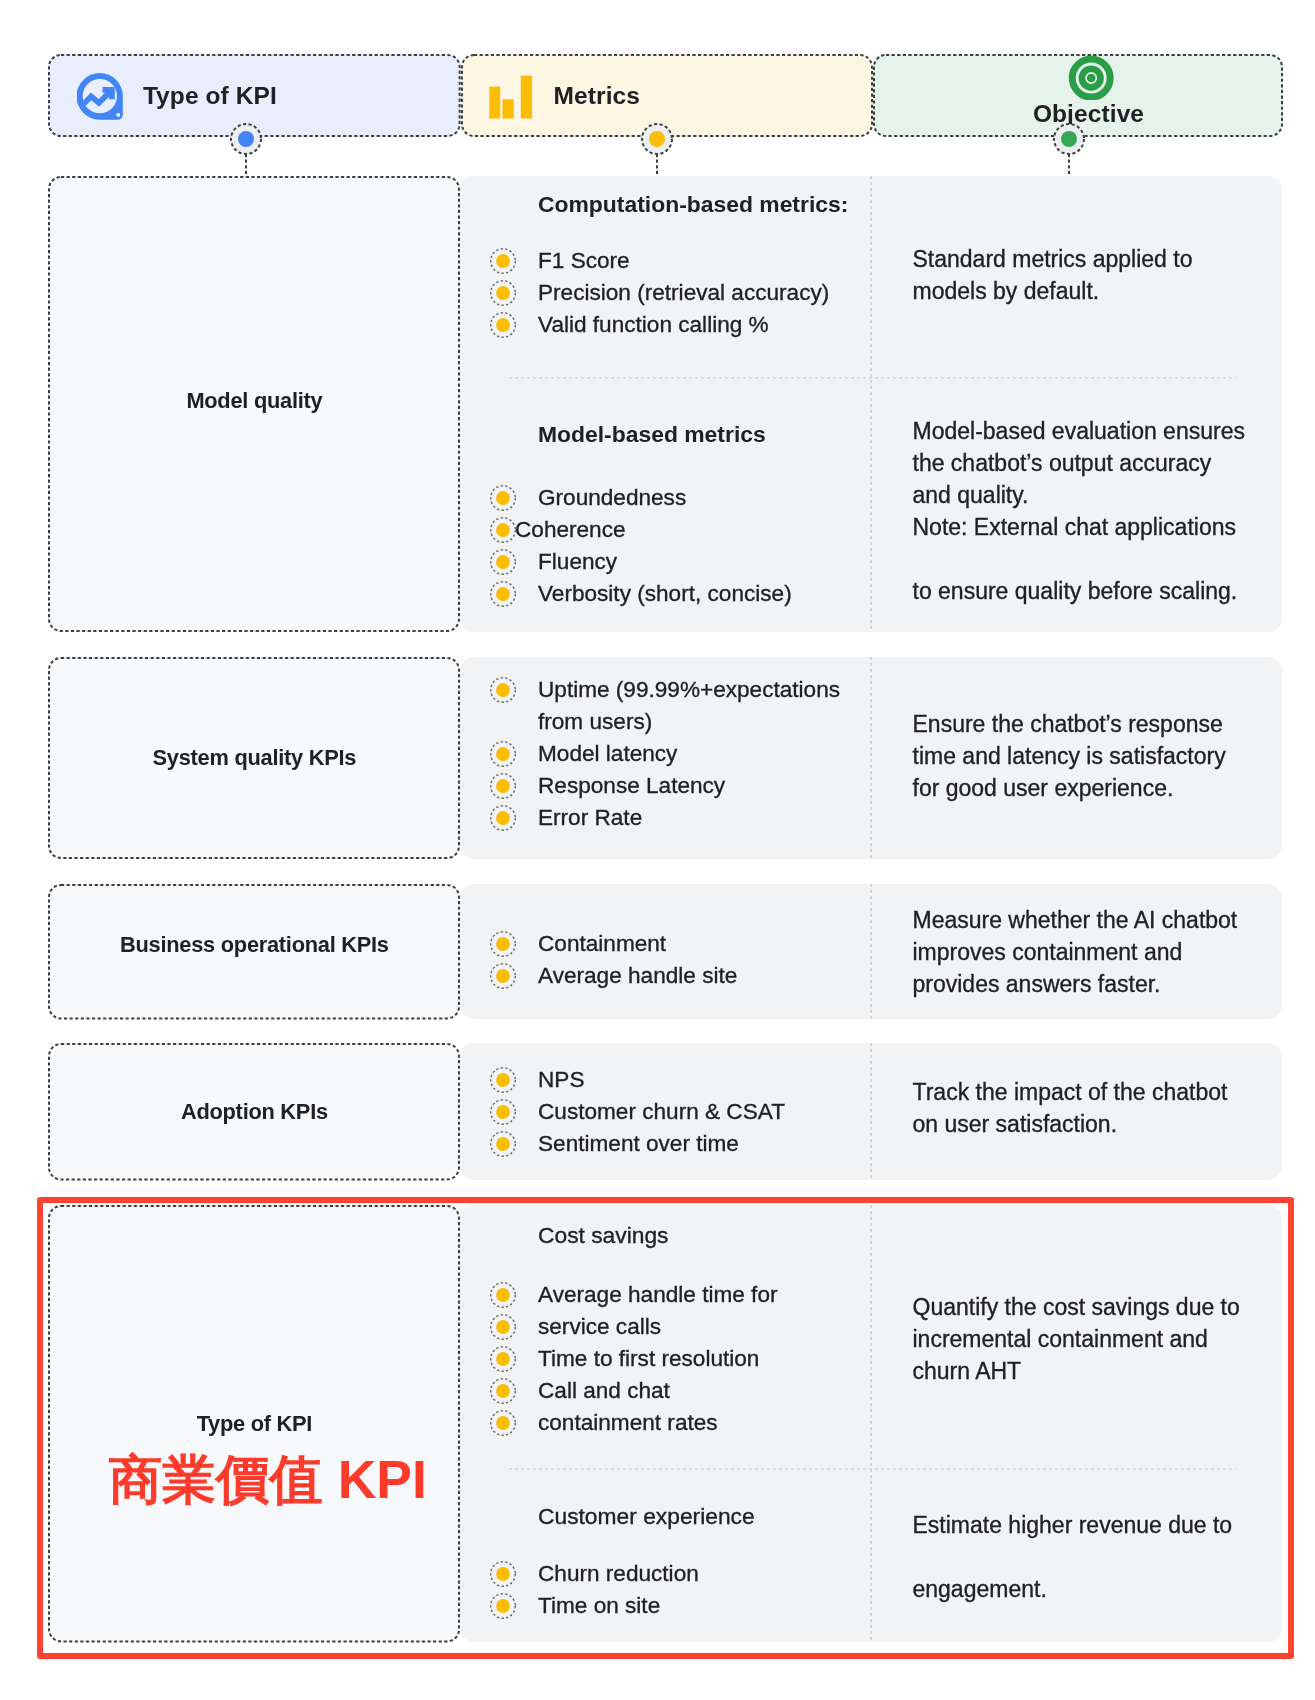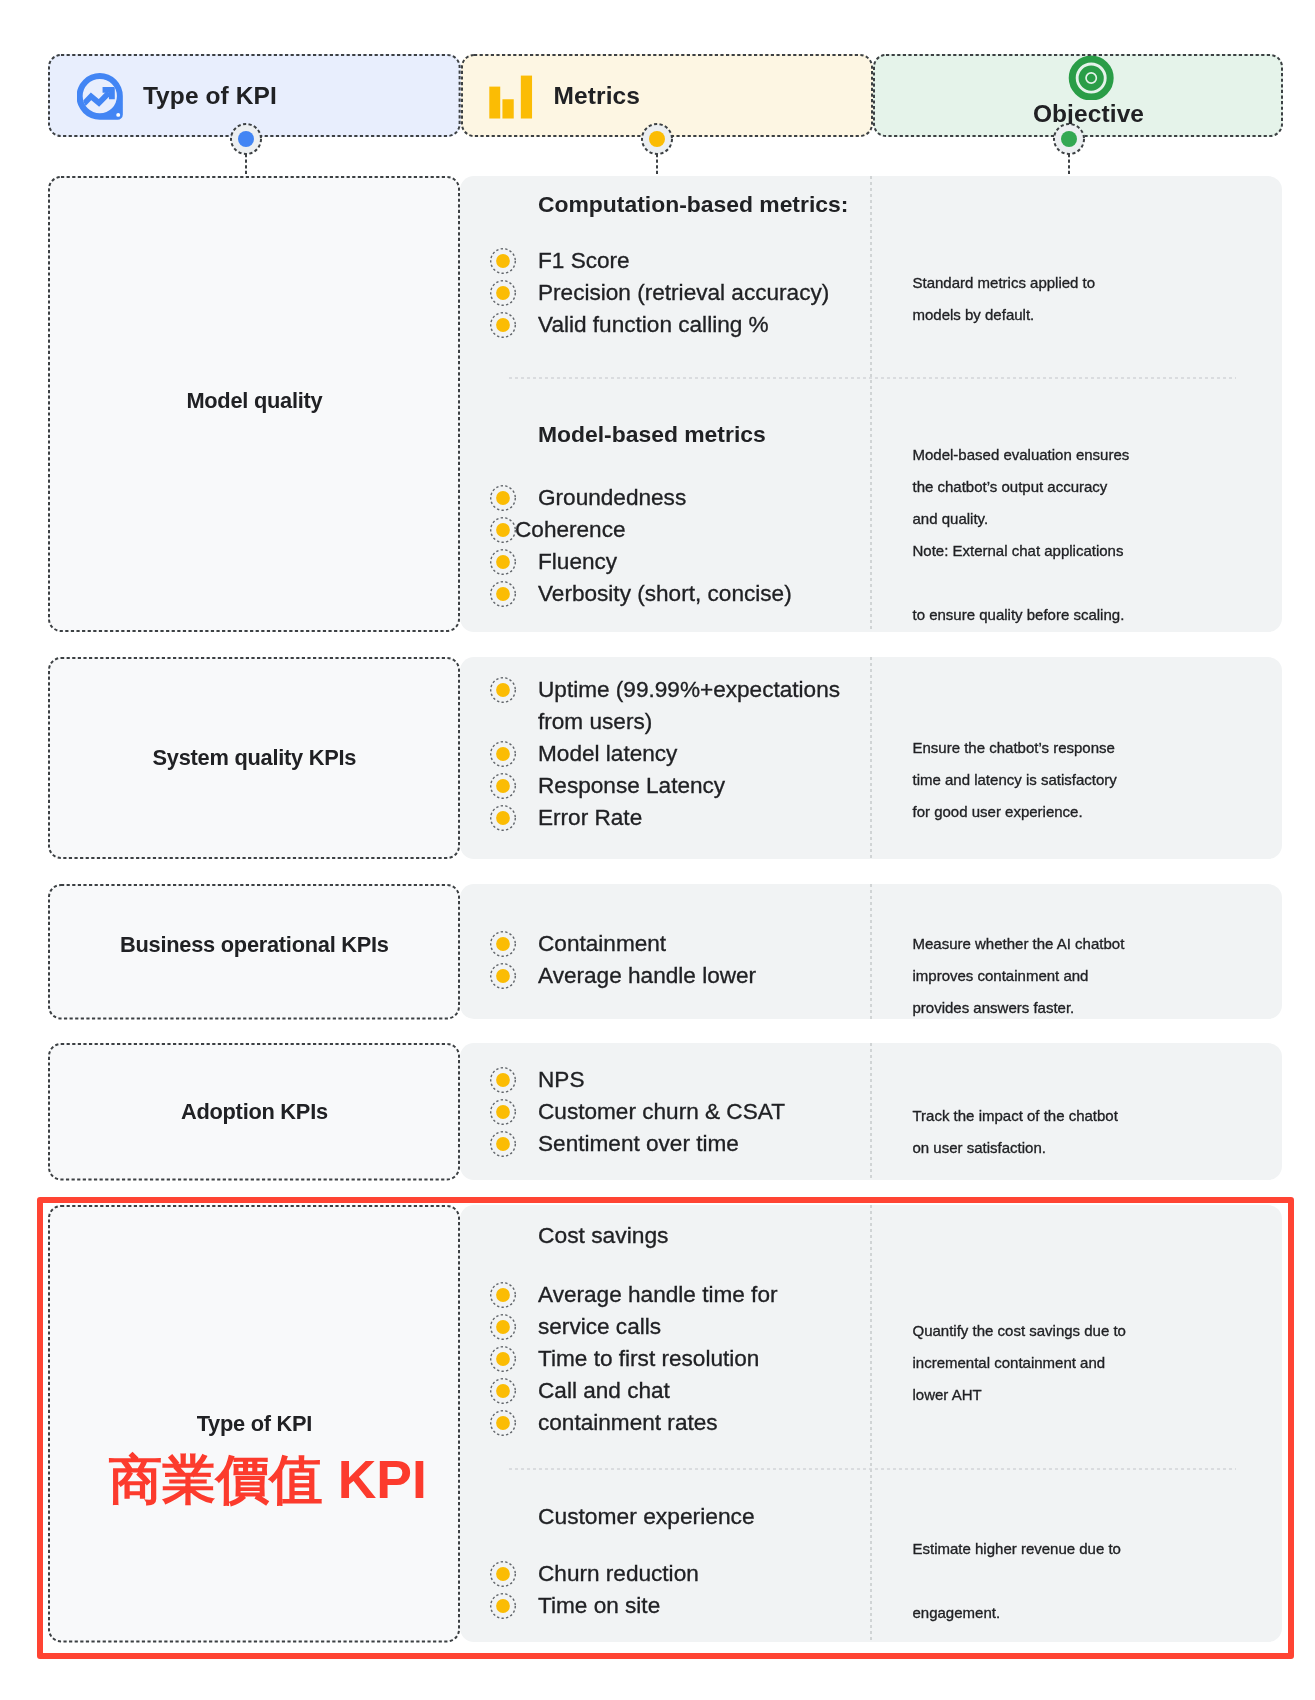--- a/index.html
+++ b/index.html
@@ -43,21 +43,21 @@
 
   .redbox { position:absolute; border:6.5px solid #ff4433; border-radius:3px; }
 
   
   .gtitle { position:absolute; font-size:22.8px; line-height:1; color:#202124; white-space:pre;
             -webkit-text-stroke:0.32px #202124; }
   .gtitle.b { font-weight:700; -webkit-text-stroke:0px; font-size:22.9px; }
   .mitem  { position:absolute; font-size:22.6px; line-height:32px; color:#202124; white-space:pre;
             -webkit-text-stroke:0.32px #202124; }
   .bullet { position:absolute; width:26px; height:26px; }
-  .obj  { position:absolute; font-size:15px; line-height:32px; color:#202124; white-space:pre;margin-top:24px;
+  .obj  { position:absolute; font-size:23px; line-height:32px; color:#202124; white-space:pre;
           -webkit-text-stroke:0.32px #202124; }
 
   .vdiv { position:absolute; }
   .hdiv { position:absolute; }
 </style>
 </head>
 <body>
 
 <div class="page">
 <div class="hdr c0">
@@ -275,21 +275,21 @@
         <circle cx="13" cy="13" r="6.9" fill="#fbbc04"></circle>
       </svg>
     </div>
 <div class="mitem" style="left:538.0px;top:928px">Containment</div>
 <div class="bullet" style="left:490px;top:963px">
       <svg class="dashsvg" width="26" height="26">
         <circle cx="13" cy="13" r="12.3" fill="none" stroke="#62666b" stroke-width="1.4" stroke-dasharray="2.35 2.25"></circle>
         <circle cx="13" cy="13" r="6.9" fill="#fbbc04"></circle>
       </svg>
     </div>
-<div class="mitem" style="left:538.0px;top:960px">Average handle lower</div>
+<div class="mitem" style="left:538.0px;top:960px">Average handle site</div>
 <div class="obj" style="left:912.5px;top:904px">Measure whether the AI chatbot</div>
 <div class="obj" style="left:912.5px;top:936px">improves containment and</div>
 <div class="obj" style="left:912.5px;top:968px">provides answers faster.</div>
 <div class="panel" style="top:1042.5px;height:137.5px"></div>
 <div class="lbox" style="top:1042.5px;height:137.5px">
       <svg class="dashsvg" width="412" height="137.5">
         <rect x="1.0" y="1.0" width="410" height="135.5" rx="12.0" ry="12.0" fill="none" stroke="#3c4043" stroke-width="2" stroke-dasharray="3.2 2.4"></rect>
       </svg>
       <div class="t">Adoption KPIs</div>
     </div>
@@ -371,21 +371,21 @@
 <div class="mitem" style="left:538.0px;top:1375px">Call and chat</div>
 <div class="bullet" style="left:490px;top:1410px">
       <svg class="dashsvg" width="26" height="26">
         <circle cx="13" cy="13" r="12.3" fill="none" stroke="#62666b" stroke-width="1.4" stroke-dasharray="2.35 2.25"></circle>
         <circle cx="13" cy="13" r="6.9" fill="#fbbc04"></circle>
       </svg>
     </div>
 <div class="mitem" style="left:538.0px;top:1407px">containment rates</div>
 <div class="obj" style="left:912.5px;top:1291px">Quantify the cost savings due to</div>
 <div class="obj" style="left:912.5px;top:1323px">incremental containment and</div>
-<div class="obj" style="left:912.5px;top:1355px">lower AHT</div>
+<div class="obj" style="left:912.5px;top:1355px">churn AHT</div>
 <div class="gtitle" style="left:538.0px;top:1505px">Customer experience</div>
 <div class="bullet" style="left:490px;top:1561px">
       <svg class="dashsvg" width="26" height="26">
         <circle cx="13" cy="13" r="12.3" fill="none" stroke="#62666b" stroke-width="1.4" stroke-dasharray="2.35 2.25"></circle>
         <circle cx="13" cy="13" r="6.9" fill="#fbbc04"></circle>
       </svg>
     </div>
 <div class="mitem" style="left:538.0px;top:1558px">Churn reduction</div>
 <div class="bullet" style="left:490px;top:1593px">
       <svg class="dashsvg" width="26" height="26">

